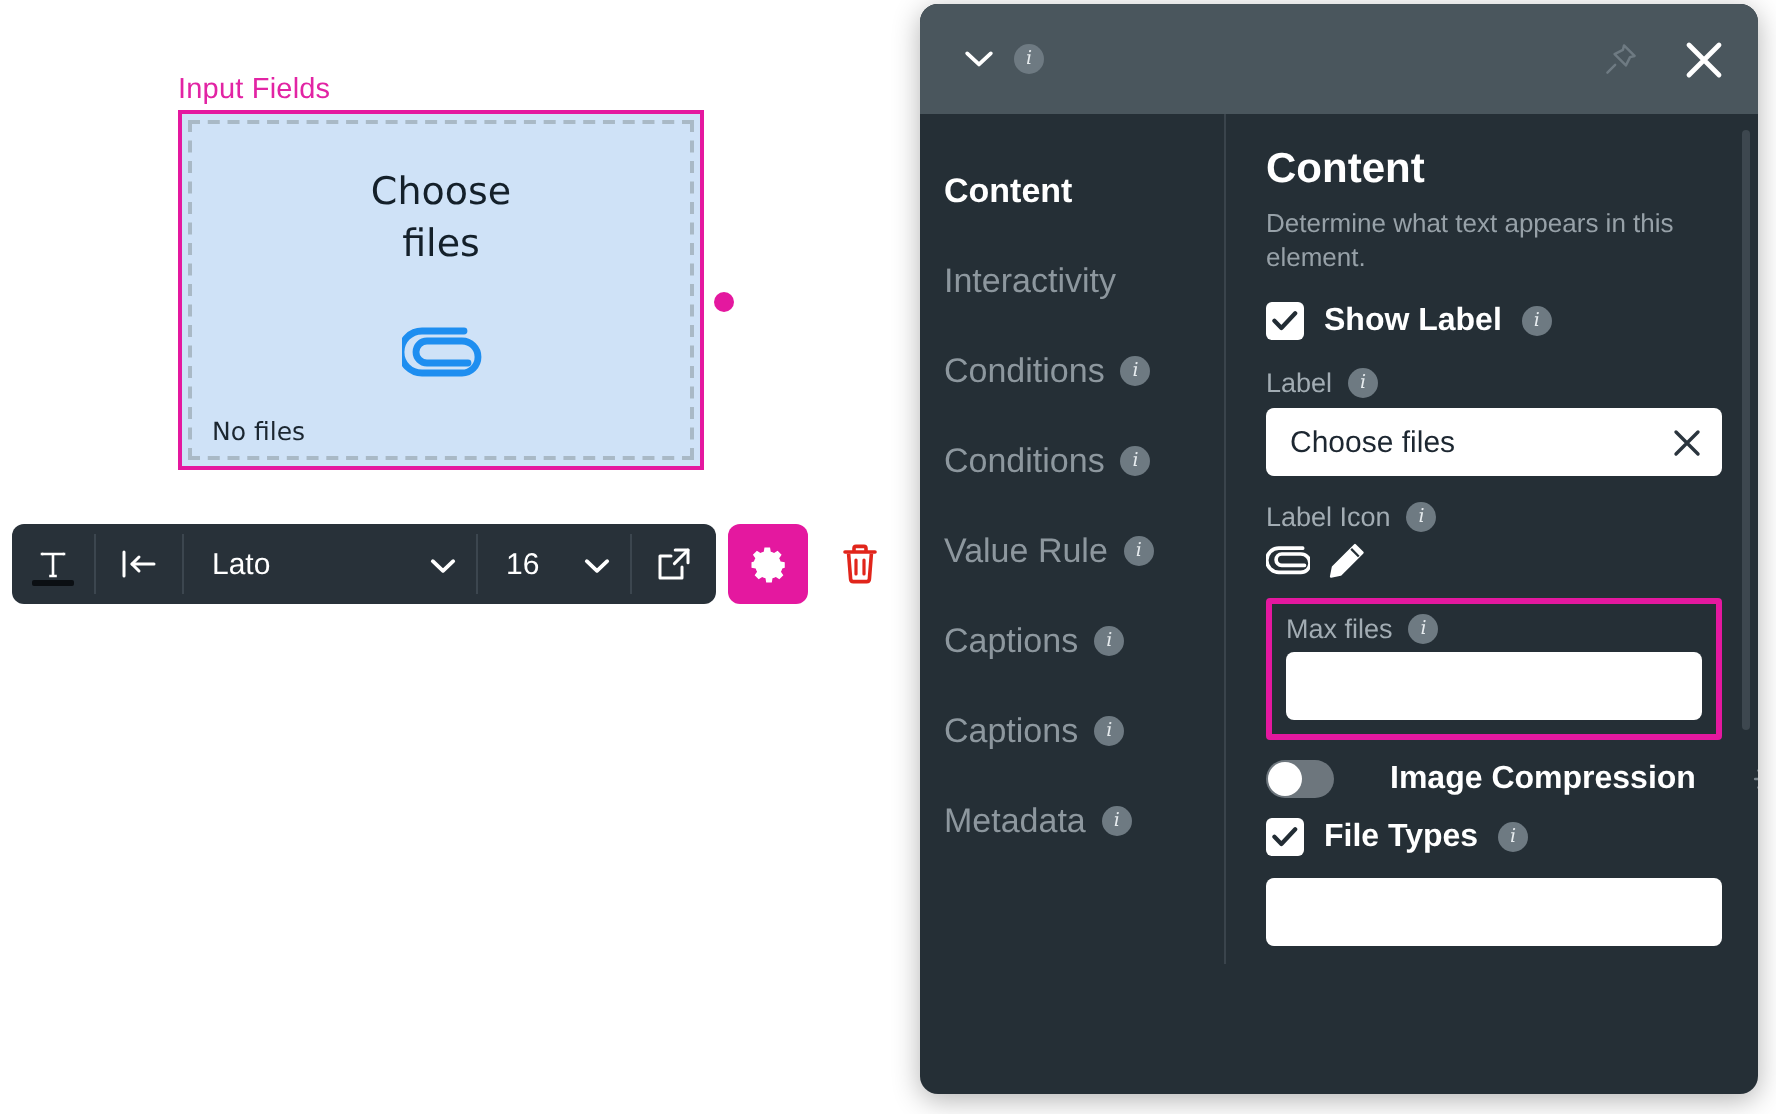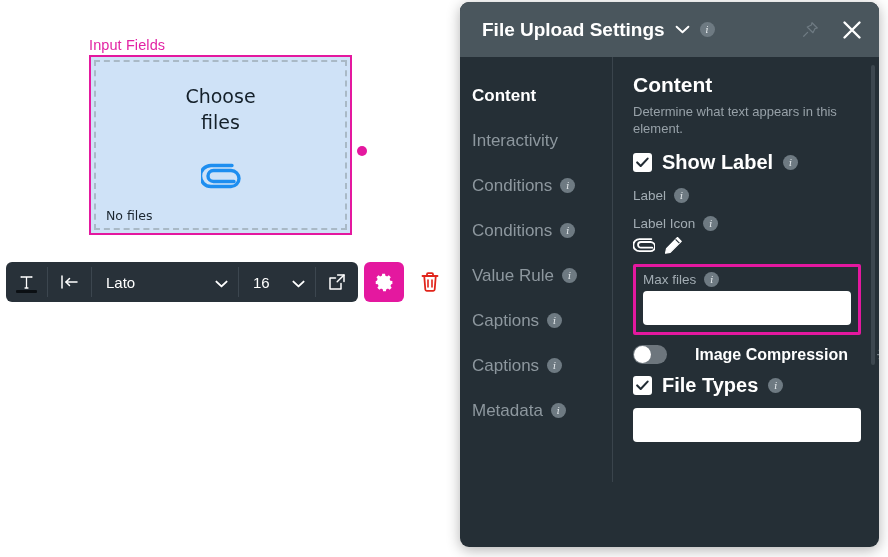--- a/index.html
+++ b/index.html
@@ -260,21 +260,21 @@
     width: 19px; height: 19px;
     flex: 0 0 19px;
     border-radius: 3px;
     background: #ffffff;
     display: flex;
     align-items: center;
     justify-content: center;
     cursor: pointer;
   }
   .check-row .cb-label {
-    font-size: 20px;
+    font-size: 16px;
     font-weight: bold;
     color: #ffffff;
     white-space: nowrap;
   }
 
   .field-label {
     display: flex;
     align-items: center;
     gap: 8px;
     font-size: 13.5px;
@@ -464,21 +464,20 @@
       <path d="M7 5 V3.2 a1 1 0 0 1 1-1 h4 a1 1 0 0 1 1 1 V5" stroke="#e1251b" stroke-width="1.8" stroke-linejoin="round"></path>
       <path d="M4.3 5.8 L5.3 18.5 a1.4 1.4 0 0 0 1.4 1.3 h6.6 a1.4 1.4 0 0 0 1.4-1.3 L15.7 5.8" stroke="#e1251b" stroke-width="1.8" stroke-linejoin="round"></path>
       <path d="M8 9 V16 M12 9 V16" stroke="#e1251b" stroke-width="1.6" stroke-linecap="round"></path>
     </svg>
   </div>
 </div>
 
 <div id="settings-panel">
 
   <div id="panel-header">
-    <span id="panel-title">File Upload Settings</span>
     <span id="panel-title-chevron">
       <svg width="15" height="9" viewBox="0 0 15 9" fill="none">
         <path d="M1.6 1.7 L7.5 7.2 L13.4 1.7" stroke="#ffffff" stroke-width="1.9" stroke-linecap="round" stroke-linejoin="round"></path>
       </svg>
     </span>
     <span class="info-badge on-header">i</span>
 
     <span class="spacer"></span>
 
     <span style="display:flex;margin-right:12px;cursor:pointer;">
@@ -542,20 +541,28 @@
           </svg>
         </span>
         <span class="cb-label">Show Label</span>
         <span class="info-badge">i</span>
       </div>
 
       <div id="label-field-block">
         <div class="field-label">
           <span>Label</span>
           <span class="info-badge">i</span>
+        </div>
+        <div class="text-input">
+          <span class="val">Choose files</span>
+          <span class="clear-x">
+            <svg width="15" height="15" viewBox="0 0 15 15" fill="none">
+              <path d="M2 2 L13 13 M13 2 L2 13" stroke="#2b353e" stroke-width="1.7" stroke-linecap="round"></path>
+            </svg>
+          </span>
         </div>
       </div>
 
       <div id="label-icon-block">
         <div class="field-label">
           <span>Label Icon</span>
           <span class="info-badge">i</span>
         </div>
         <div id="label-icon-row">
           <span>

